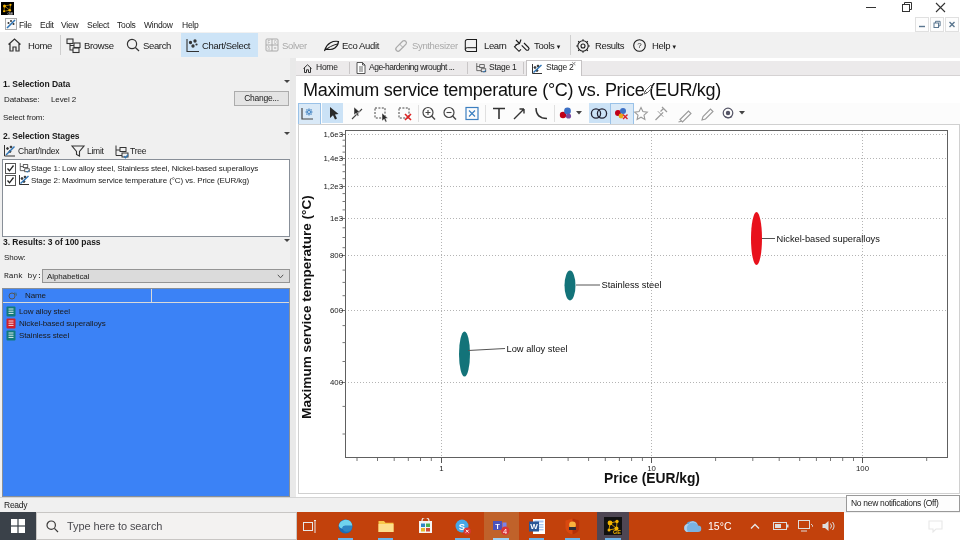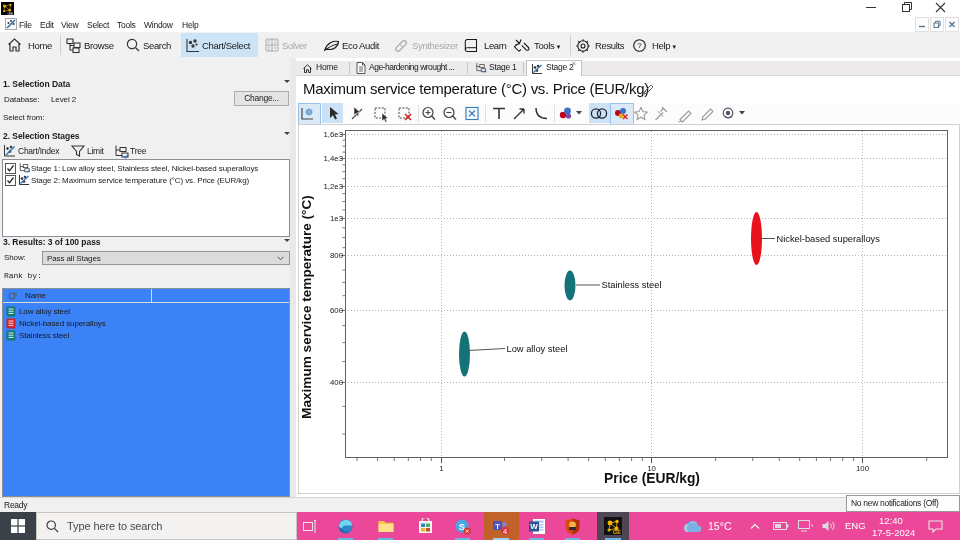--- a/index.html
+++ b/index.html
@@ -211,27 +211,27 @@
           <circle cx="6" cy="7.5" r="0.9" fill="#333"></circle>
           <path d="M2.5 9.5 L10.5 2" stroke="#2e75b6" stroke-width="1.4"></path>
         </g>
     </svg>
     <div class="abs tx t8" style="left:28px;top:16px;">Stage 2: Maximum service temperature (°C) vs. Price (EUR/kg)</div>
   </div>
 
   <div class="abs tx hd" style="left:3px;top:179px;">3. Results: 3 of 100 pass</div>
   <div class="abs" style="left:284px;top:181px;width:0;height:0;border-left:3px solid transparent;border-right:3px solid transparent;border-top:3.5px solid #444;"></div>
   <div class="abs tx t8" style="left:4px;top:195px;">Show:</div>
-  <div class="abs" style="left:42px;top:193px;width:246px;height:12px;background:#dbdbdb;border:1px solid #949494;">
-    <div class="abs tx t8" style="left:4px;top:1.5px;">Pass all Stages</div>
+  <div class="abs tx t8" style="left:4px;top:213px;font-family:Liberation Mono, monospace;">Rank by:</div>
+  <div class="abs" style="left:42px;top:211px;width:246px;height:12px;background:#dbdbdb;border:1px solid #949494;">
+    <div class="abs tx t8" style="left:4px;top:1.5px;">Alphabetical</div>
     <svg class="abs" style="right:5px;top:4px" width="7" height="5" viewBox="0 0 7 5">
         <path d="M0.8 0.8 L3.5 3.8 L6.2 0.8" stroke="#555" fill="none" stroke-width="1"></path>
       </svg>
   </div>
-  <div class="abs tx t8" style="left:4px;top:213px;font-family:Liberation Mono, monospace;">Rank by:</div>
 
   <div class="abs" style="left:2px;top:230px;width:286px;height:207px;background:#3b82f6;border:1px solid #888f98;">
     <div class="abs" style="left:0;top:0;width:286px;height:13px;border-bottom:1px solid #d9d9d9;"></div>
     <div class="abs" style="left:148px;top:0;width:1px;height:13px;background:#d9d9d9;"></div>
     <svg class="abs" style="left:5px;top:2px" width="10" height="10" viewBox="0 0 10 10">
       <circle cx="4" cy="5" r="3" fill="none" stroke="#555" stroke-width="1"></circle>
       <path d="M6 2 a2.5 2.5 0 0 1 2.5 2.5" fill="none" stroke="#555" stroke-width="1"></path>
       <circle cx="7.8" cy="2.6" r="1.1" fill="#2e75b6"></circle>
     </svg>
     <div class="abs tx t8" style="left:22px;top:2px;">Name</div>
@@ -289,21 +289,21 @@
             <circle cx="7" cy="3" r="0.9" fill="#333"></circle>
             <circle cx="6" cy="7.5" r="0.9" fill="#333"></circle>
             <path d="M2.5 9.5 L10.5 2" stroke="#2e75b6" stroke-width="1.4"></path>
           </g>
         </svg>
       <div class="abs tx t85" style="left:19px;top:1px;">Stage 2</div>
       <div class="abs" style="left:44px;top:-1px;font-size:6.5px;color:#888;">✕</div>
     </div>
   </div>
 
-  <div class="abs tx" style="left:7px;top:22px;font-size:15px;letter-spacing:-0.28px;color:#111;">Maximum service temperature (°C) vs. Price (EUR/kg)</div>
+  <div class="abs tx" style="left:7px;top:22px;font-size:18px;letter-spacing:-0.28px;color:#111;">Maximum service temperature (°C) vs. Price (EUR/kg)</div>
   <svg class="abs" style="left:346px;top:25px" width="13" height="13" viewBox="0 0 13 13">
       <path d="M2 11 L3 8 L9 2 L11 4 L5 10 Z M3 8 L5 10" stroke="#666" fill="none" stroke-width="1"></path>
     </svg>
 
   <div class="abs" style="left:0;top:45px;width:664px;height:21px;background:#fcfcfc;">
     <div class="abs" style="left:2px;top:0px;width:21px;height:20px;background:#d9e9f7;border:1px solid #9ac2e8;"></div>
     <div class="abs" style="left:26px;top:0px;width:21px;height:20px;background:#cbe2f6;"></div>
     <div class="abs" style="left:293px;top:0px;width:21px;height:20px;background:#cbe2f6;"></div>
     <div class="abs" style="left:314px;top:0px;width:22px;height:20px;background:#d9e9f7;border:1px solid #9ac2e8;"></div>
     <svg class="abs" style="left:0;top:0" width="460" height="21" viewBox="0 0 460 21">
@@ -493,21 +493,21 @@
 </svg>
 
 <div class="abs" style="left:0;top:497px;width:960px;height:15px;background:#f0f0f0;border-top:1px solid #d4d4d4;">
   <div class="abs tx t85" style="left:4px;top:2px;">Ready</div>
 </div>
 
 <div class="abs" style="left:846px;top:495px;width:112px;height:15px;background:#fdfdfd;border:1px solid #999;z-index:5;">
   <div class="abs tx t85" style="left:4px;top:2px;color:#222;letter-spacing:-0.3px;">No new notifications (Off)</div>
 </div>
 
-<div class="abs" style="left:0;top:512px;width:960px;height:28px;background:#ec4899;">
+<div class="abs" style="left:0;top:512px;width:844px;height:28px;background:#c2410c;">
 
   <div class="abs" style="left:0;top:0;width:36px;height:28px;background:#3a4149;"></div>
   <svg class="abs" style="left:11px;top:7px" width="14" height="14" viewBox="0 0 14 14">
     <rect x="0" y="0" width="6.4" height="6.4" fill="#fff"></rect>
       <rect x="7.6" y="0" width="6.4" height="6.4" fill="#fff"></rect>
     <rect x="0" y="7.6" width="6.4" height="6.4" fill="#fff"></rect>
       <rect x="7.6" y="7.6" width="6.4" height="6.4" fill="#fff"></rect>
   </svg>
 
   <div class="abs" style="left:36px;top:0;width:261px;height:28px;background:#f3f2f1;border:1px solid #c8c6c4;box-sizing:border-box;">

